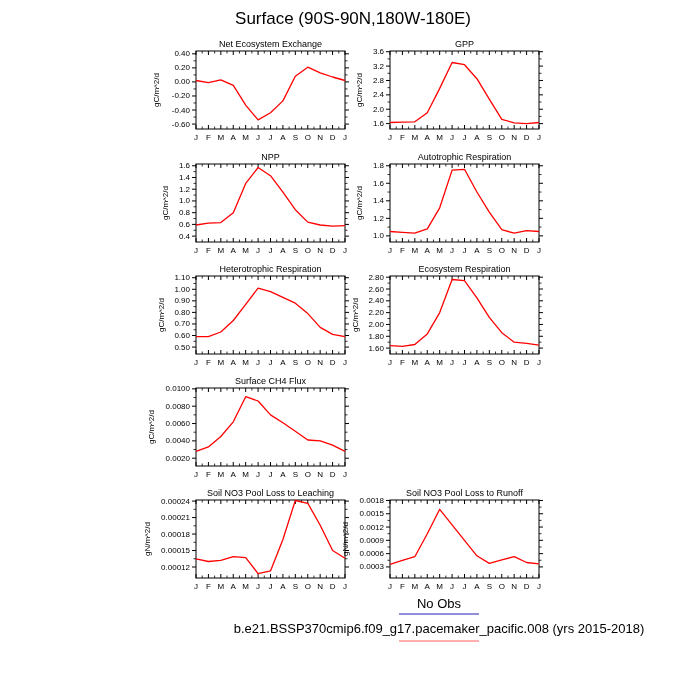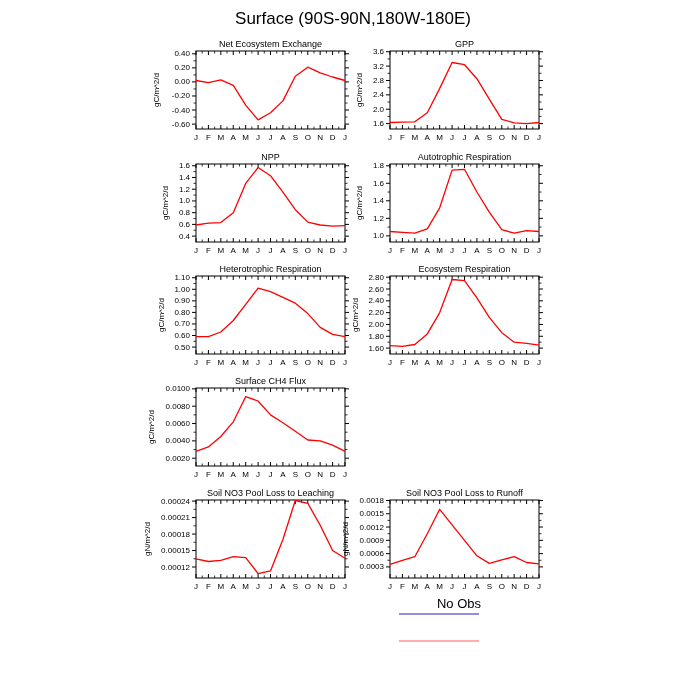--- a/index.html
+++ b/index.html
@@ -6,21 +6,21 @@
   body{width:700px;height:700px;background:#ffffff;font-family:"Liberation Sans",sans-serif;}
   .page{position:relative;width:700px;height:700px;overflow:hidden;background:#fff;}
   .main-title{position:absolute;top:9px;left:353px;transform:translateX(-50%);
     font-size:17px;color:#000;white-space:nowrap;}
   #plots{position:absolute;left:0;top:0;}
   svg text{font-family:"Liberation Sans",sans-serif;fill:#000;}
   .ct{font-size:9px;}
   .tl{font-size:8px;}
   .yl{font-size:8px;}
   .noobs{position:absolute;top:596px;left:439px;transform:translateX(-50%);
-    font-size:13px;color:#000;white-space:nowrap;margin-left:20px;}
+    font-size:13px;color:#000;white-space:nowrap;}
   .caption{position:absolute;top:621px;left:439px;transform:translateX(-50%);
     font-size:13px;color:#000;white-space:nowrap;}
   .legend-line{position:absolute;left:399px;width:80px;height:2px;}
   .legend-line.blue{top:613px;}
   .legend-line.pink{top:640px;}
 </style>
 </head>
 <body>
 
 <div class="page">
@@ -895,14 +895,15 @@
         <line x1="532.7916666666666" y1="575.5" x2="532.7916666666666" y2="578" stroke="#000" stroke-width="0.8"></line>
         <line x1="539" y1="500" x2="539" y2="504" stroke="#000" stroke-width="1"></line>
         <line x1="539" y1="574" x2="539" y2="578" stroke="#000" stroke-width="1"></line>
         <text x="539" y="589" text-anchor="middle" class="tl">J</text>
         <text x="348.4" y="539" text-anchor="middle" class="yl" transform="rotate(-90 348.4 539)">gN/m^2/d</text>
         <polyline points="390.0,564.3 402.4,560.3 414.8,556.7 427.3,533.7 439.7,509.3 452.1,524.8 464.5,540.3 476.9,555.8 489.3,563.4 501.8,559.8 514.2,556.7 526.6,562.5 539.0,563.8" fill="none" stroke="#ff0000" stroke-width="1.3" stroke-linejoin="round"></polyline>
       </g>
     </svg>
   <div class="noobs">No Obs</div>
   <div class="legend-line blue" style="background: rgb(143, 143, 220);"></div>
+  <div class="caption">b.e21.BSSP370cmip6.f09_g17.pacemaker_pacific.008 (yrs 2015-2018)</div>
   <div class="legend-line pink" style="background: rgb(255, 173, 173);"></div>
 </div>
 
 </body></html>

